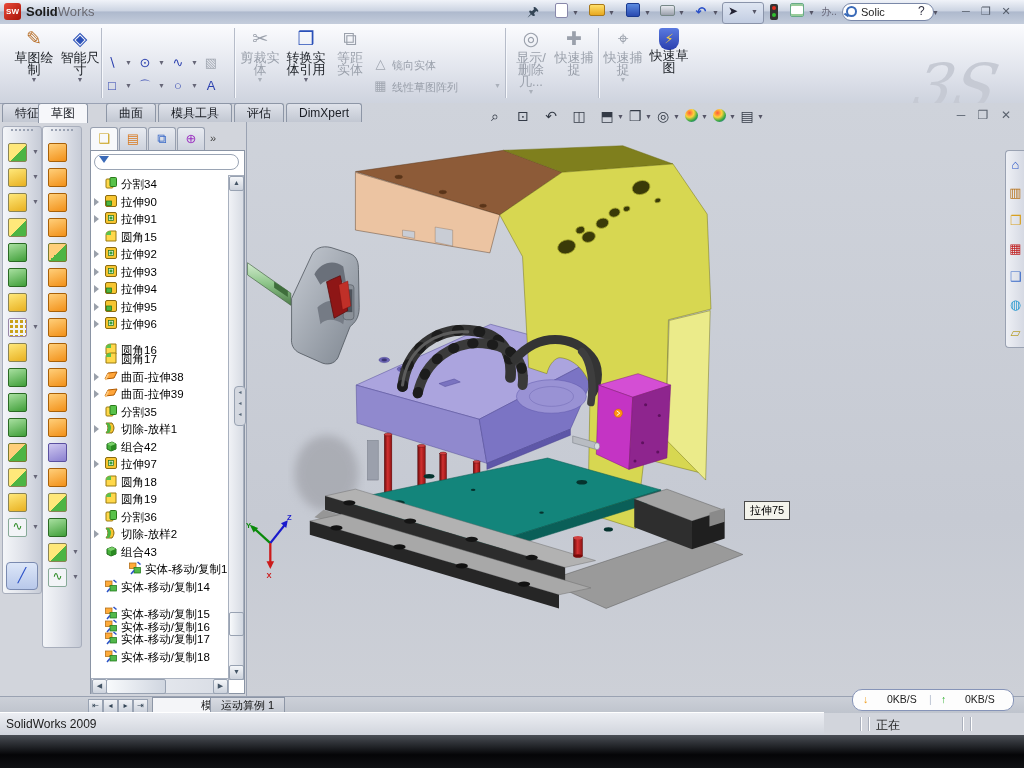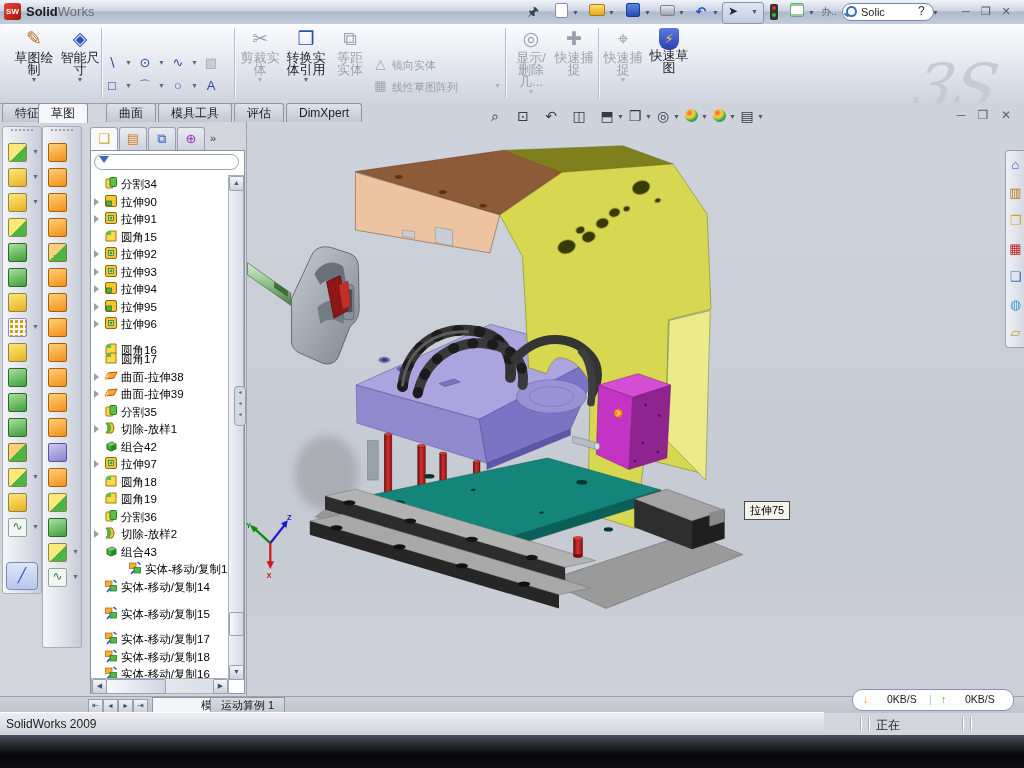--- a/index.html
+++ b/index.html
@@ -846,21 +846,21 @@
       </div>
       <div class="trow" style="top: 420px; margin-top: 10px;">
         <div class="tico"><svg width="14" height="14" viewBox="0 0 14 14">
             <rect x="1.5" y="2" width="6.5" height="5.5" fill="#ffab3a" stroke="#b06a10" stroke-width=".75"></rect>
             <rect x="6" y="6.5" width="6.5" height="5.5" fill="#52b84a" stroke="#1f7a1a" stroke-width=".75"></rect>
             <path d="M3,13 L6,9.5" stroke="#2a50c8" stroke-width="1.5"></path>
             <path d="M12.5,3.5 L9.5,1" stroke="#2a50c8" stroke-width="1.5"></path>
           </svg></div>
         <div class="tlab">实体-移动/复制15</div>
       </div>
-      <div class="trow" style="top: 443px; margin-top: 47px;">
+      <div class="trow" style="top: 443px;">
         <div class="tico"><svg width="14" height="14" viewBox="0 0 14 14">
             <rect x="1.5" y="2" width="6.5" height="5.5" fill="#ffab3a" stroke="#b06a10" stroke-width=".75"></rect>
             <rect x="6" y="6.5" width="6.5" height="5.5" fill="#52b84a" stroke="#1f7a1a" stroke-width=".75"></rect>
             <path d="M3,13 L6,9.5" stroke="#2a50c8" stroke-width="1.5"></path>
             <path d="M12.5,3.5 L9.5,1" stroke="#2a50c8" stroke-width="1.5"></path>
           </svg></div>
         <div class="tlab">实体-移动/复制16</div>
       </div>
       <div class="trow" style="top: 455px;">
         <div class="tico"><svg width="14" height="14" viewBox="0 0 14 14">

